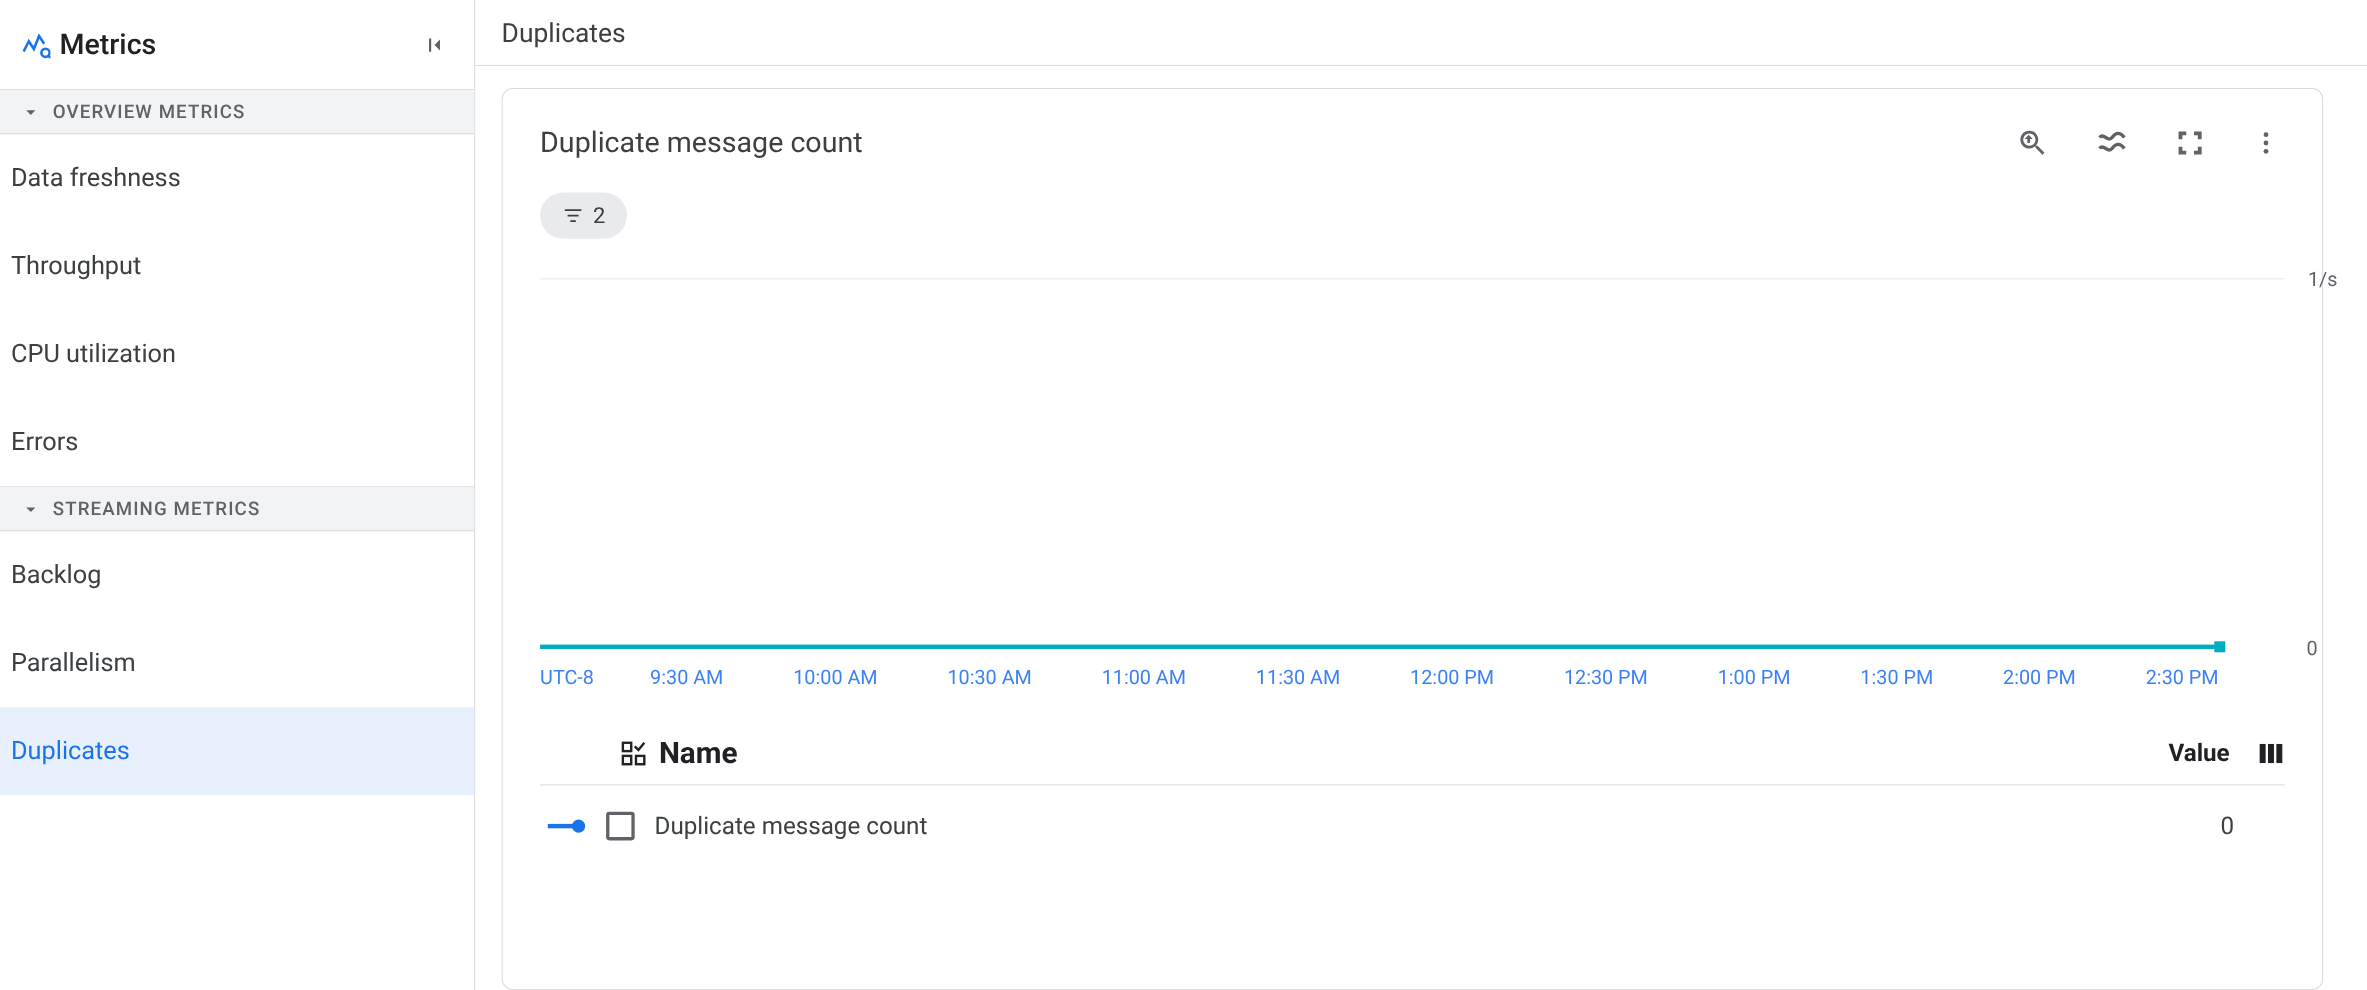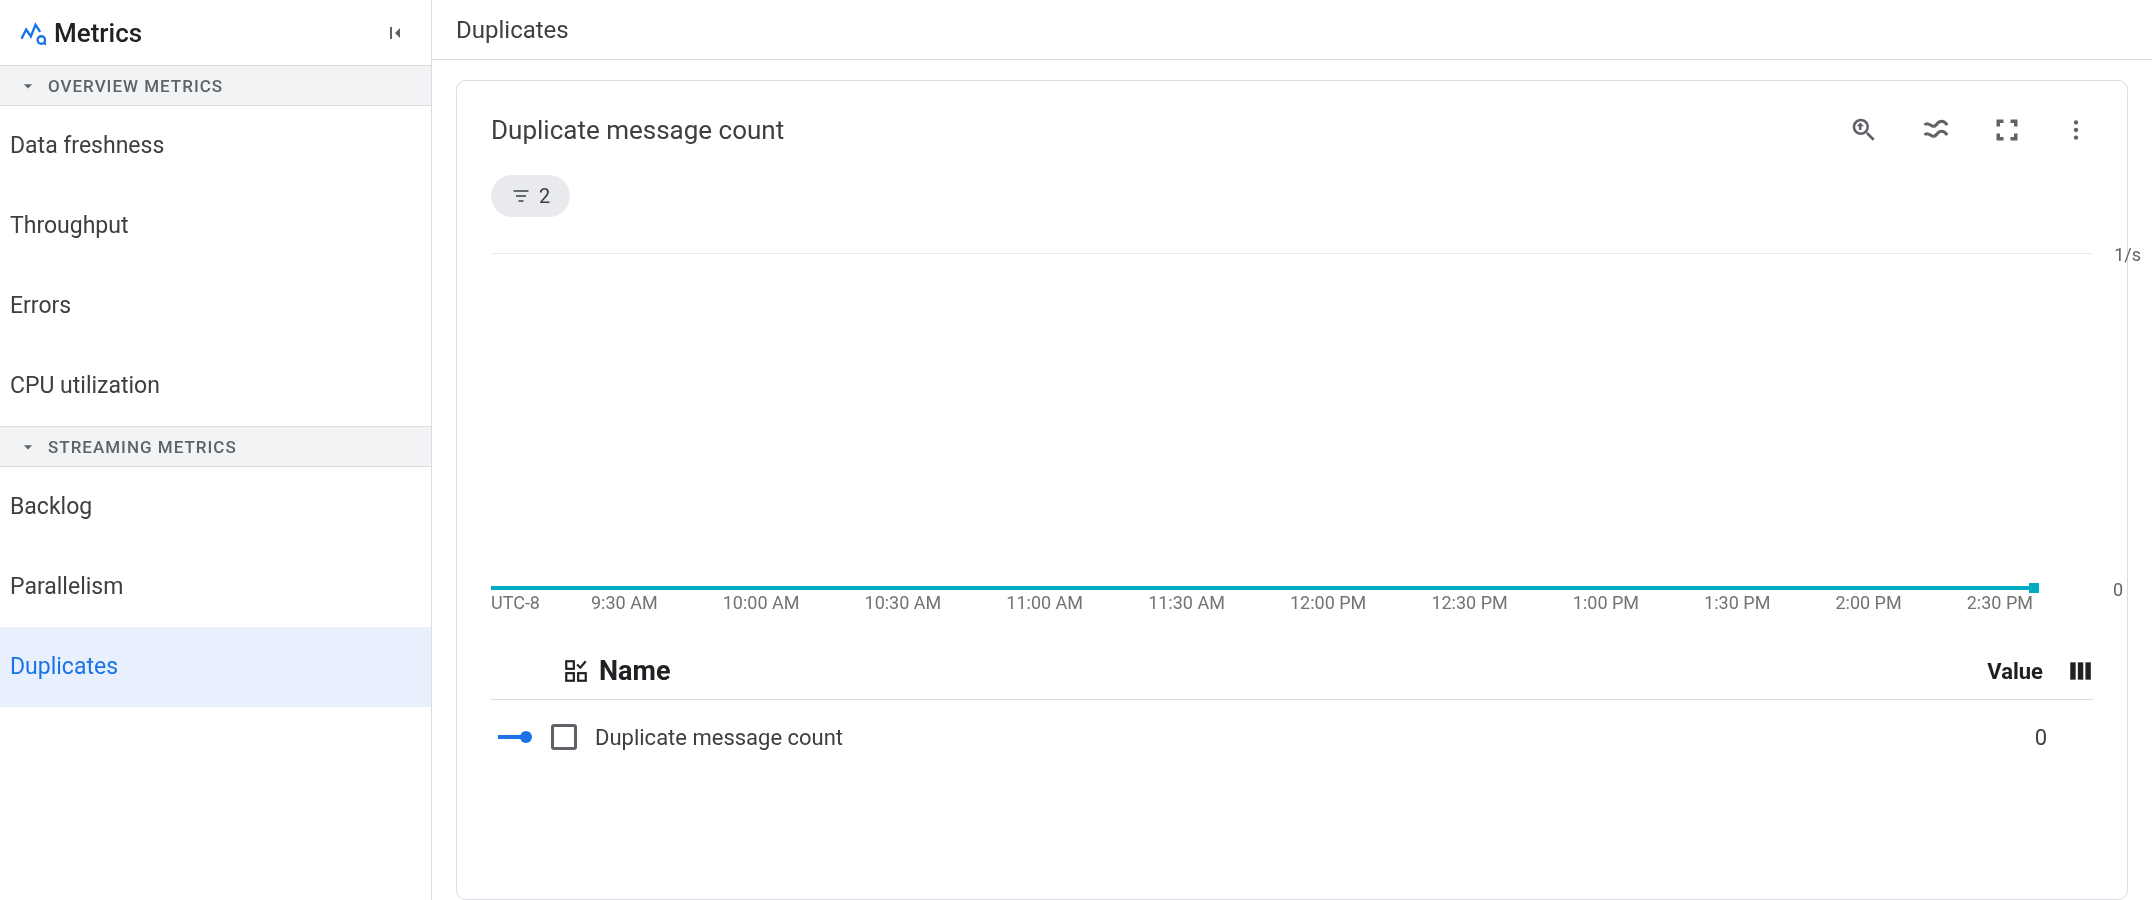--- a/index.html
+++ b/index.html
@@ -1,54 +1,54 @@
 <!DOCTYPE html>
 <html><head>
 <meta charset="utf-8">
 <style>
   * { box-sizing: border-box; margin: 0; padding: 0; }
   html, body { width: 2152px; height: 900px; font-family: "Google Sans", "Roboto", Arial, sans-serif; background: #fff; color: #202124; }
   .app { display: flex; width: 100%; height: 100%; }
 
   
   .sidebar { width: 432px; flex: 0 0 432px; border-right: 1px solid #dadce0; display: flex; flex-direction: column; }
-  .sidebar-header { display: flex; align-items: center; height: 66px; padding: 0 18px; border-bottom: 1px solid #dadce0; }
+  .sidebar-header { display: flex; align-items: center; height: 82px; padding: 0 18px; border-bottom: 1px solid #dadce0; }
   .sidebar-header .icon-wrap { width: 36px; display: flex; align-items: center; }
   .sidebar-header h1 { font-size: 26px; font-weight: 500; color: #202124; flex: 1; }
   .collapse-btn { background: none; border: none; cursor: pointer; padding: 6px; color: #5f6368; }
   .section-header { display: flex; align-items: center; height: 40px; padding: 0 18px; background: #f1f3f4; border-bottom: 1px solid #dadce0; cursor: pointer; gap: 10px; color: #5f6368; }
   .section-header span { font-size: 17px; letter-spacing: 1px; font-weight: 500; }
   .nav-item { height: 80px; display: flex; align-items: center; padding: 0 10px; font-size: 23px; color: #3c4043; cursor: pointer; border-bottom: 1px solid transparent; }
   .nav-item.active { background: #e8f0fe; color: #1a73e8; }
   .nav-group { border-bottom: 1px solid #dadce0; }
 
   
   .main { flex: 1; display: flex; flex-direction: column; }
   .main-header { height: 66px; display: flex; align-items: center; padding: 0 24px; border-bottom: 1px solid #dadce0; }
   .main-header h2 { font-size: 24px; font-weight: 400; color: #3c4043; }
-  .content { flex: 1; padding: 20px 24px 0 24px; }
+  .content { flex: 1; padding: 20px 40px 0 24px; }
 
   
   .card { border: 1px solid #dadce0; border-radius: 10px; padding: 30px 34px 0 34px; height: 820px; display: flex; flex-direction: column; }
   .card-head { display: flex; align-items: center; justify-content: space-between; }
   .card-title { font-size: 26px; font-weight: 400; color: #3c4043; }
   .card-actions { display: flex; gap: 34px; align-items: center; color: #5f6368; }
   .card-actions button { background: none; border: none; cursor: pointer; color: #5f6368; padding: 4px; }
 
   .chips { display: flex; gap: 14px; margin-top: 26px; }
   .chip { background: #e8eaed; border-radius: 22px; padding: 9px 20px; font-size: 20px; color: #3c4043; display: flex; align-items: center; gap: 8px; }
 
   
   .chart-wrap { margin-top: 36px; position: relative; flex: 0 0 auto; }
   .chart-area { position: relative; height: 337px; border-top: 1px solid #e8eaed; }
   .y-unit { position: absolute; right: -48px; top: -10px; font-size: 18px; color: #5f6368; }
   .baseline { position: absolute; bottom: 0; left: 0; right: 60px; height: 4px; background: #00acc1; }
   .baseline-marker { position: absolute; bottom: -3px; right: 54px; width: 10px; height: 10px; background: #00acc1; }
   .baseline-label { position: absolute; bottom: -10px; right: -30px; font-size: 18px; color: #5f6368; }
-  .x-axis { display: flex; margin-top: 2px; padding-right: 60px; font-size: 18px; color: #737373; justify-content: space-between; }
+  .x-axis { display: flex; margin-top: 16px; padding-right: 60px; font-size: 18px; color: #3b82f6; justify-content: space-between; }
   .x-axis .tz { width: 100px; text-align: left; }
   .x-axis .ticks { flex: 1; display: flex; justify-content: space-between; }
 
   
   .table { margin-top: 30px; }
   .thead { display: flex; align-items: center; padding: 12px 0; border-bottom: 1px solid #dadce0; }
   .th-name { display: flex; align-items: center; gap: 10px; font-size: 27px; font-weight: 700; color: #202124; margin-left: 72px; }
   .th-value { margin-left: auto; font-size: 22px; font-weight: 700; display: flex; align-items: center; gap: 24px; }
   .trow { display: flex; align-items: center; padding: 24px 0; }
   .legend-swatch { width: 42px; display: flex; align-items: center; justify-content: center; }
@@ -90,24 +90,24 @@
       <span>OVERVIEW METRICS</span>
     </div>
     <div class="nav-group">
       <div class="nav-item">
           <span>Data freshness</span>
         </div>
       <div class="nav-item">
           <span>Throughput</span>
         </div>
       <div class="nav-item">
+          <span>CPU utilization</span>
+        </div>
+      <div class="nav-item">
           <span>Errors</span>
-        </div>
-      <div class="nav-item">
-          <span>CPU utilization</span>
         </div>
     </div>
 
     <div class="section-header">
       <svg width="20" height="20" viewBox="0 0 24 24">
           <path fill="#5f6368" d="M7 10l5 5 5-5z"></path>
         </svg>
       <span>STREAMING METRICS</span>
     </div>
     <div class="nav-group" style="border-bottom:none;">

